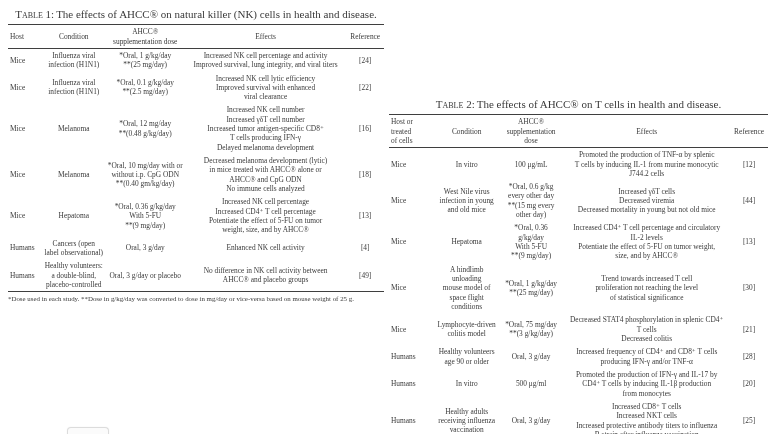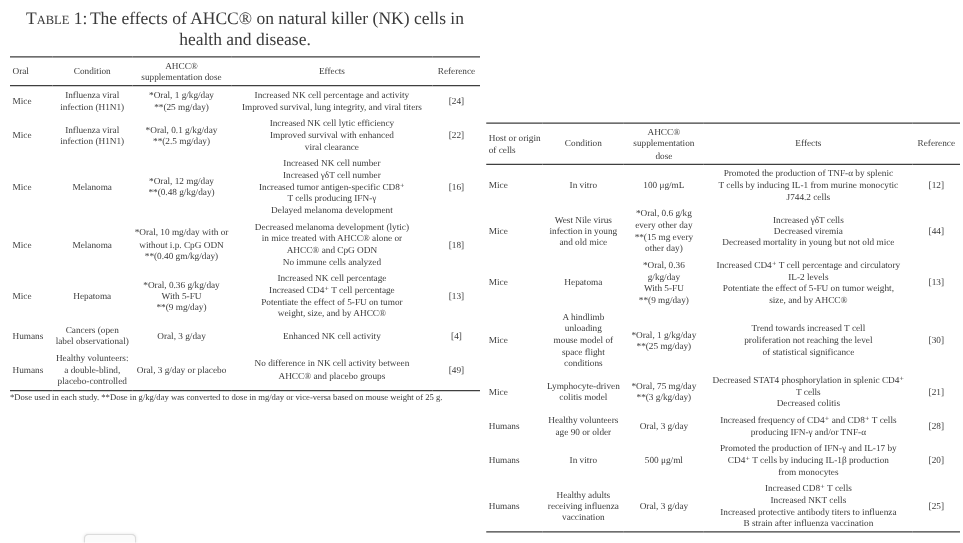--- a/index.html
+++ b/index.html
@@ -6,21 +6,21 @@
   body{
     width:770px;height:434px;position:relative;overflow:hidden;
     background:#ffffff;
     font-family:"Liberation Serif","DejaVu Serif",serif;
     color:#3a3a3a;
   }
   .table-wrap{position:absolute;}
   #table1-wrap{left:8px;top:8px;width:376px;}
   #table2-wrap{left:389px;top:98px;width:379px;}
   .table-title{
-    text-align:center;font-size:14px;line-height:1.2;margin:0 0 3px 0;color:#3a3a3a;
+    text-align:center;font-size:11px;line-height:1.2;margin:0 0 3px 0;color:#3a3a3a;
   }
   .title-label{font-variant:small-caps;margin-right:2px;}
   table.paper-table{
     width:100%;border-collapse:collapse;
     border-top:1.5px solid #3f3f3f;
     border-bottom:1.8px solid #3f3f3f;
     table-layout:fixed;
   }
   .paper-table th{
     font-weight:normal;font-size:7.4px;line-height:1.26;
@@ -62,21 +62,21 @@
   <table class="paper-table">
     <colgroup>
       <col class="c-host">
         <col class="c-cond">
         <col class="c-dose">
         <col class="c-eff">
         <col class="c-ref">
     </colgroup>
     <thead>
       <tr>
-        <th class="col-host">Oral</th>
+        <th class="col-host">Host</th>
         <th>Condition</th>
         <th>AHCC®
 supplementation dose</th>
         <th>Effects</th>
         <th>Reference</th>
       </tr>
     </thead>
     <tbody>
       <tr>
           <td class="col-host">Mice</td>
@@ -152,31 +152,34 @@
           <td>No difference in NK cell activity between
 AHCC® and placebo groups</td>
           <td>[49]</td>
         </tr>
     </tbody>
   </table>
   <div class="footnote">*Dose used in each study. **Dose in g/kg/day was converted to dose in mg/day or vice-versa based on mouse weight of 25 g.</div>
 </div>
 
 <div class="table-wrap" id="table2-wrap">
+  <div class="table-title">
+    <span class="title-label">Table 2:</span><span>The effects of AHCC® on T cells in health and disease.</span>
+  </div>
   <table class="paper-table">
     <colgroup>
       <col class="c-host">
         <col class="c-cond">
         <col class="c-dose">
         <col class="c-eff">
         <col class="c-ref">
     </colgroup>
     <thead>
       <tr>
-        <th class="col-host">Host or origin
+        <th class="col-host">Host or treated
 of cells</th>
         <th>Condition</th>
         <th>AHCC®
 supplementation dose</th>
         <th>Effects</th>
         <th>Reference</th>
       </tr>
     </thead>
     <tbody>
       <tr>

